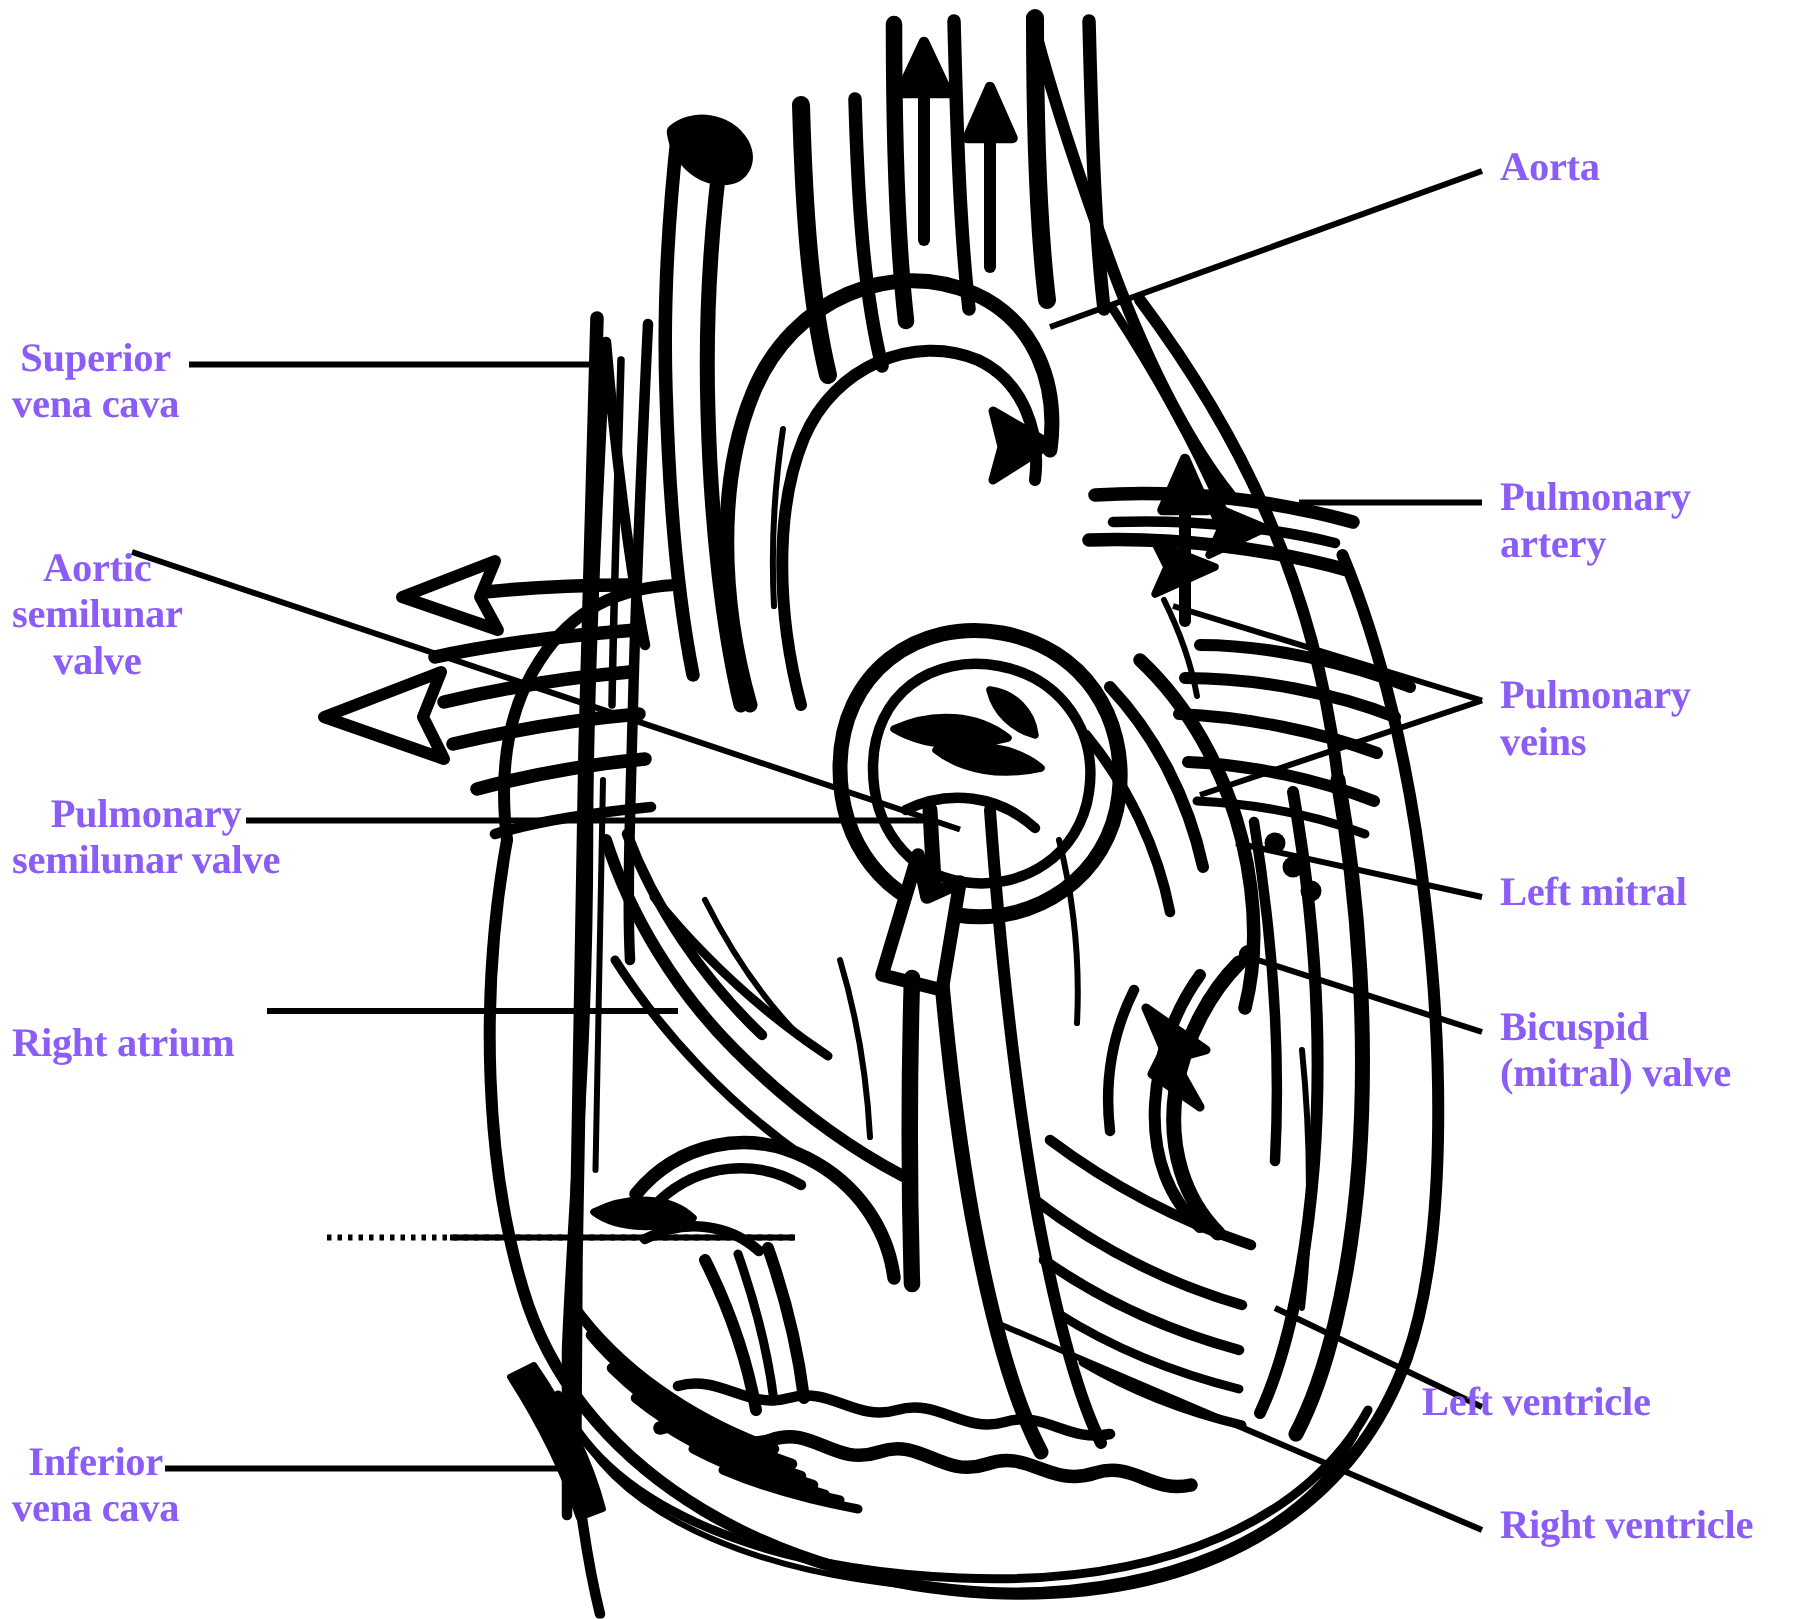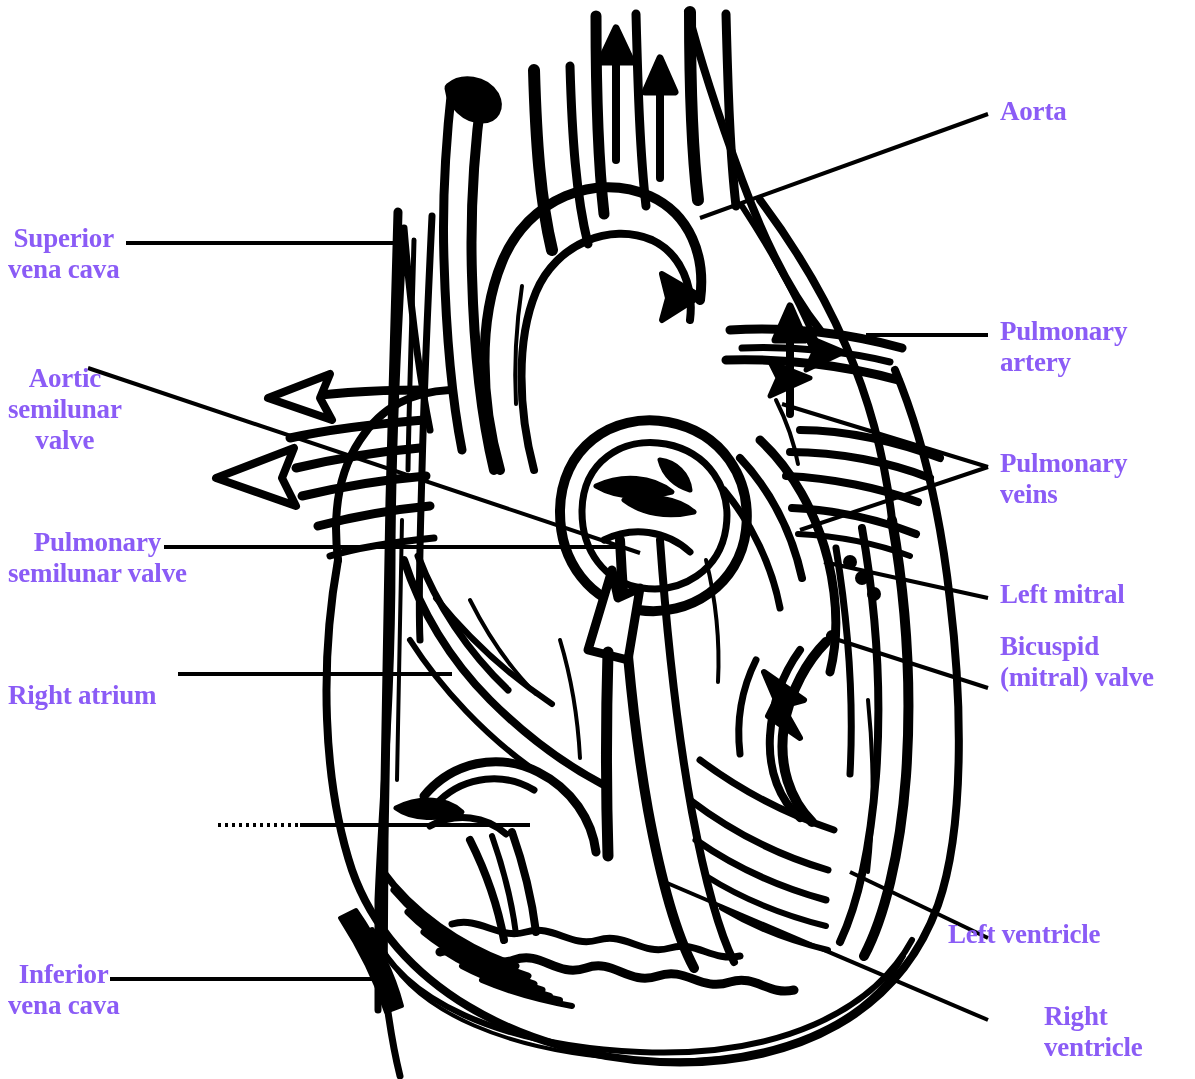--- a/index.html
+++ b/index.html
@@ -291,20 +291,20 @@
   <div class="label right" style="left:1000px; top:96px;">Aorta</div>
 
   <div class="label right" style="left:1000px; top:316px;">Pulmonary
 artery</div>
 
   <div class="label right" style="left:1000px; top:448px;">Pulmonary
 veins</div>
 
   <div class="label right" style="left:1000px; top:579px;">Left mitral</div>
 
-  <div class="label right" style="left:1000px; top:631px;">Bicuspid
+  <div class="label right" style="left:1000px; top:669px;">Bicuspid
 (mitral) valve</div>
 
   <div class="label right" style="left:948px; top:919px;">Left ventricle</div>
 
-  <div class="label right" style="left:1000px; top:1001px;margin-left:44px;">Right ventricle</div>
+  <div class="label right" style="left:1000px; top:1001px;">Right ventricle</div>
 
 </div>
 
 </body></html>

